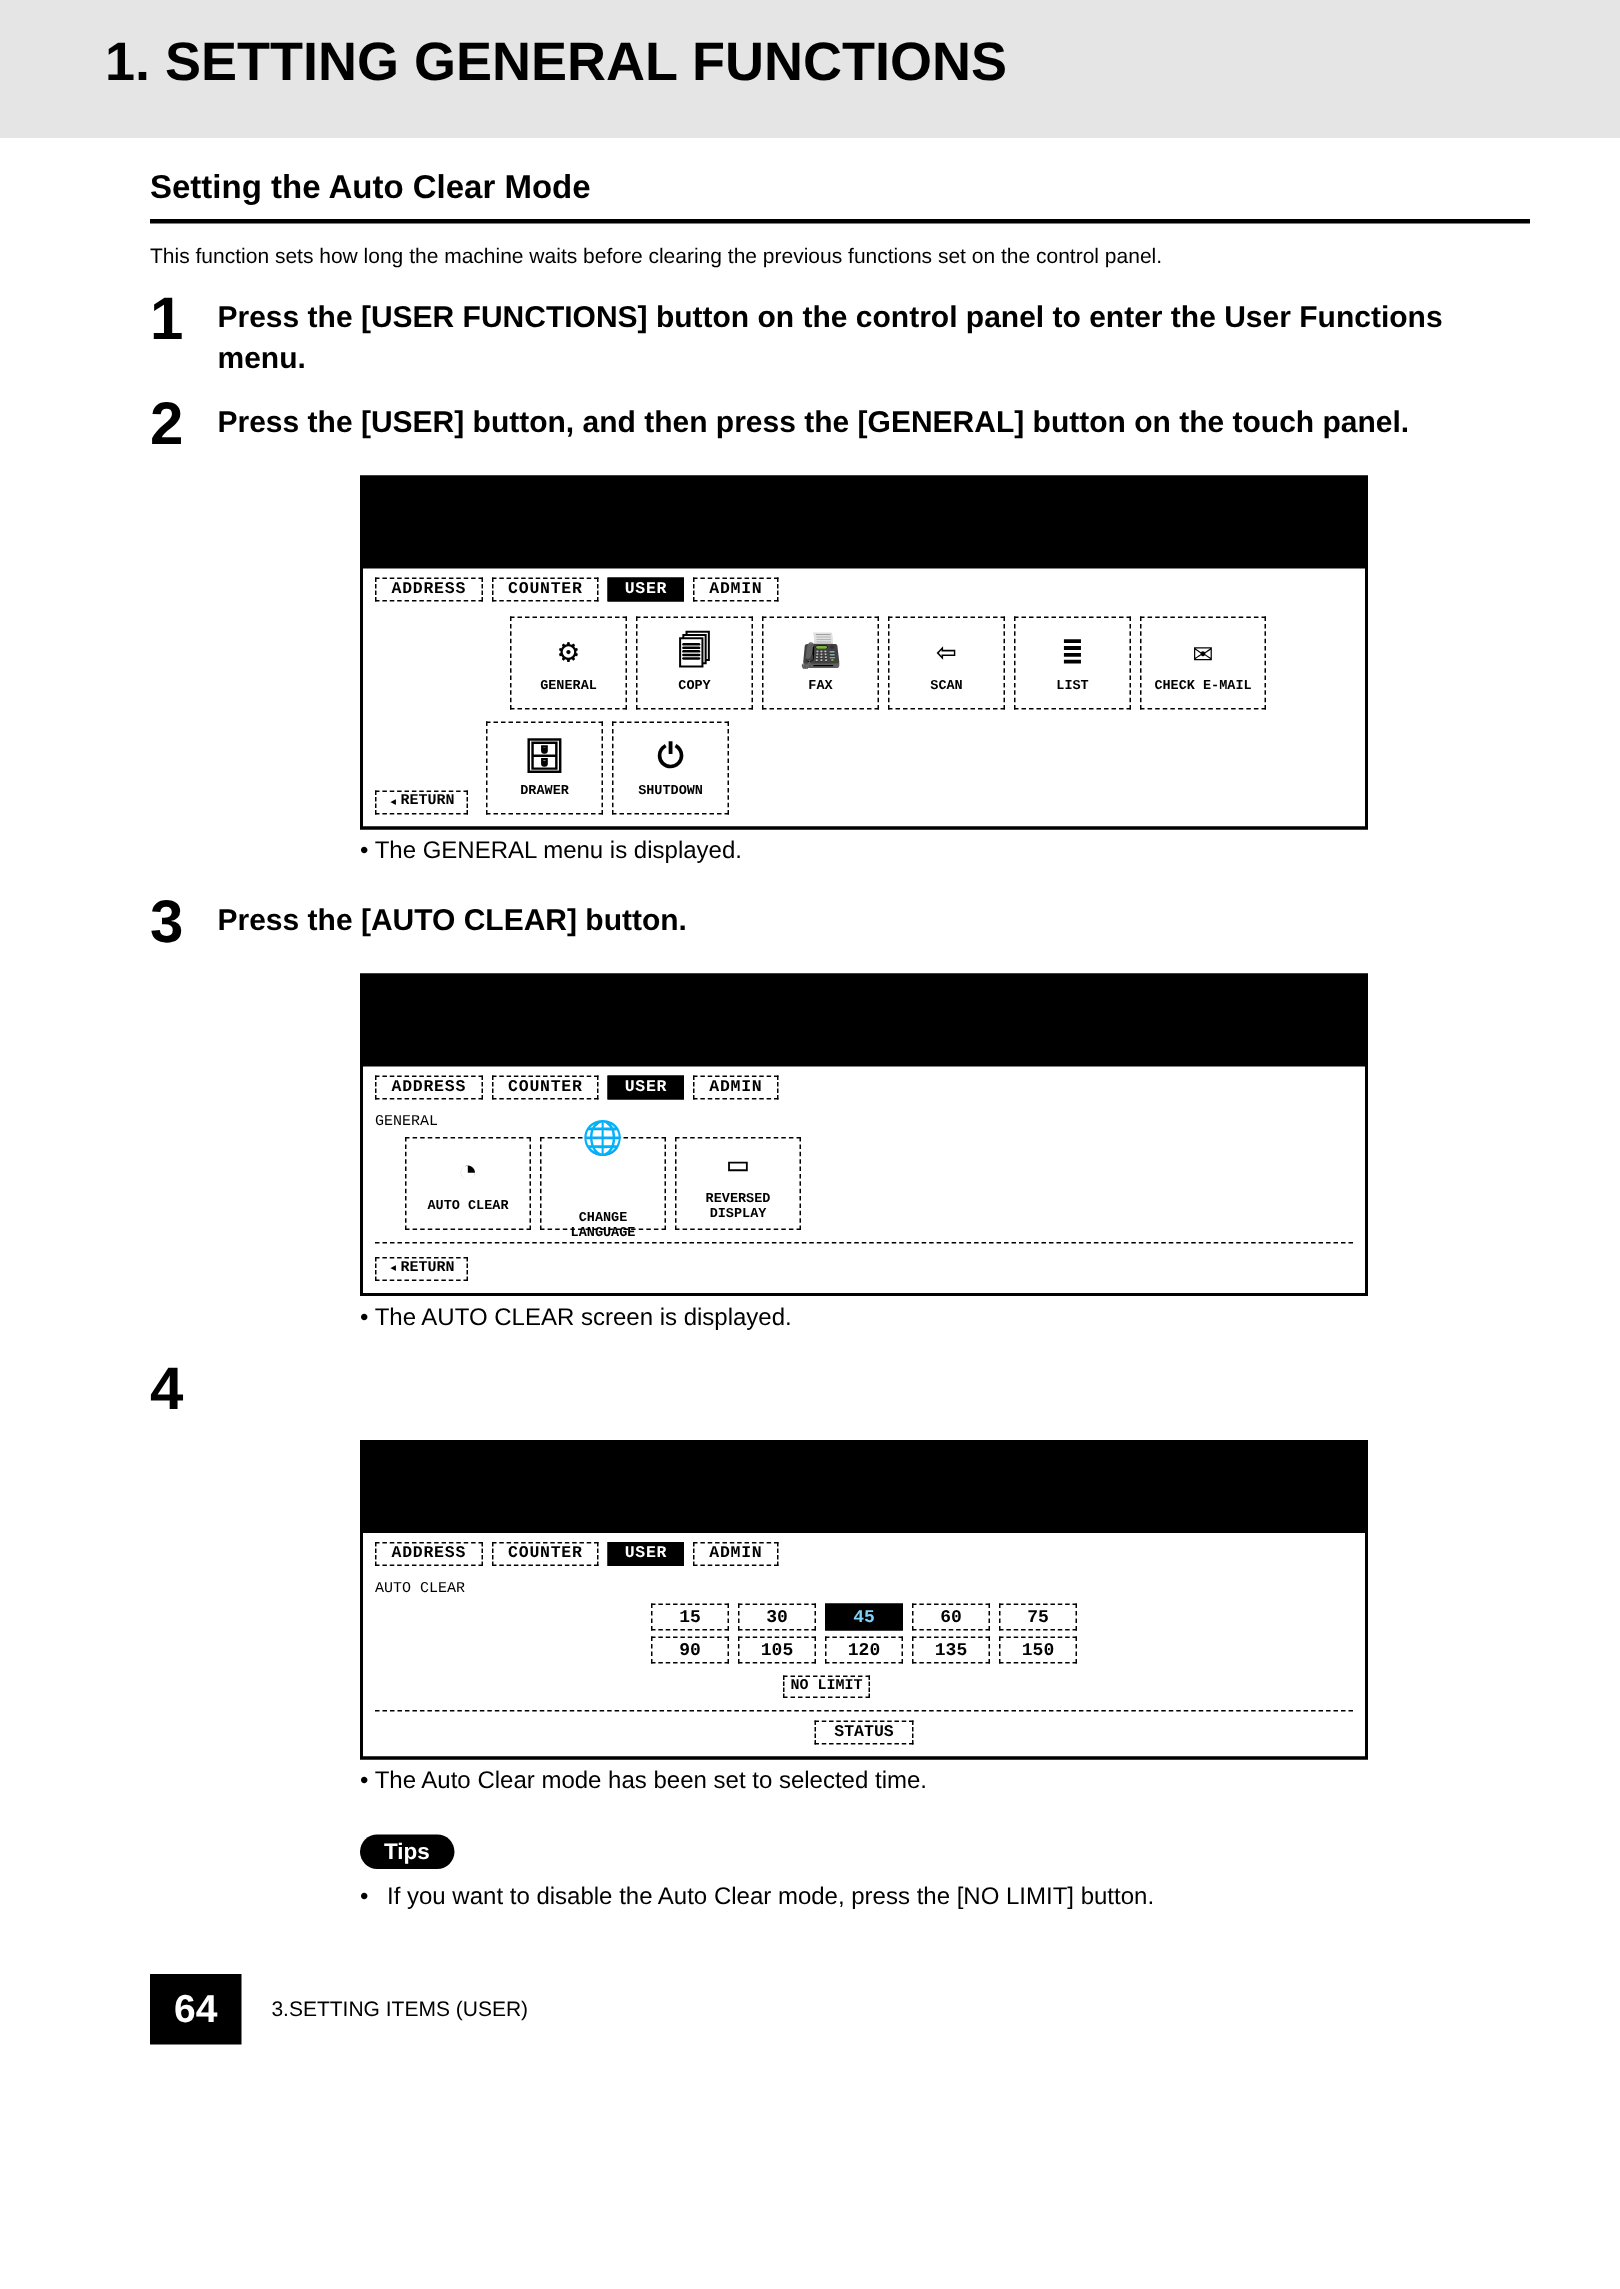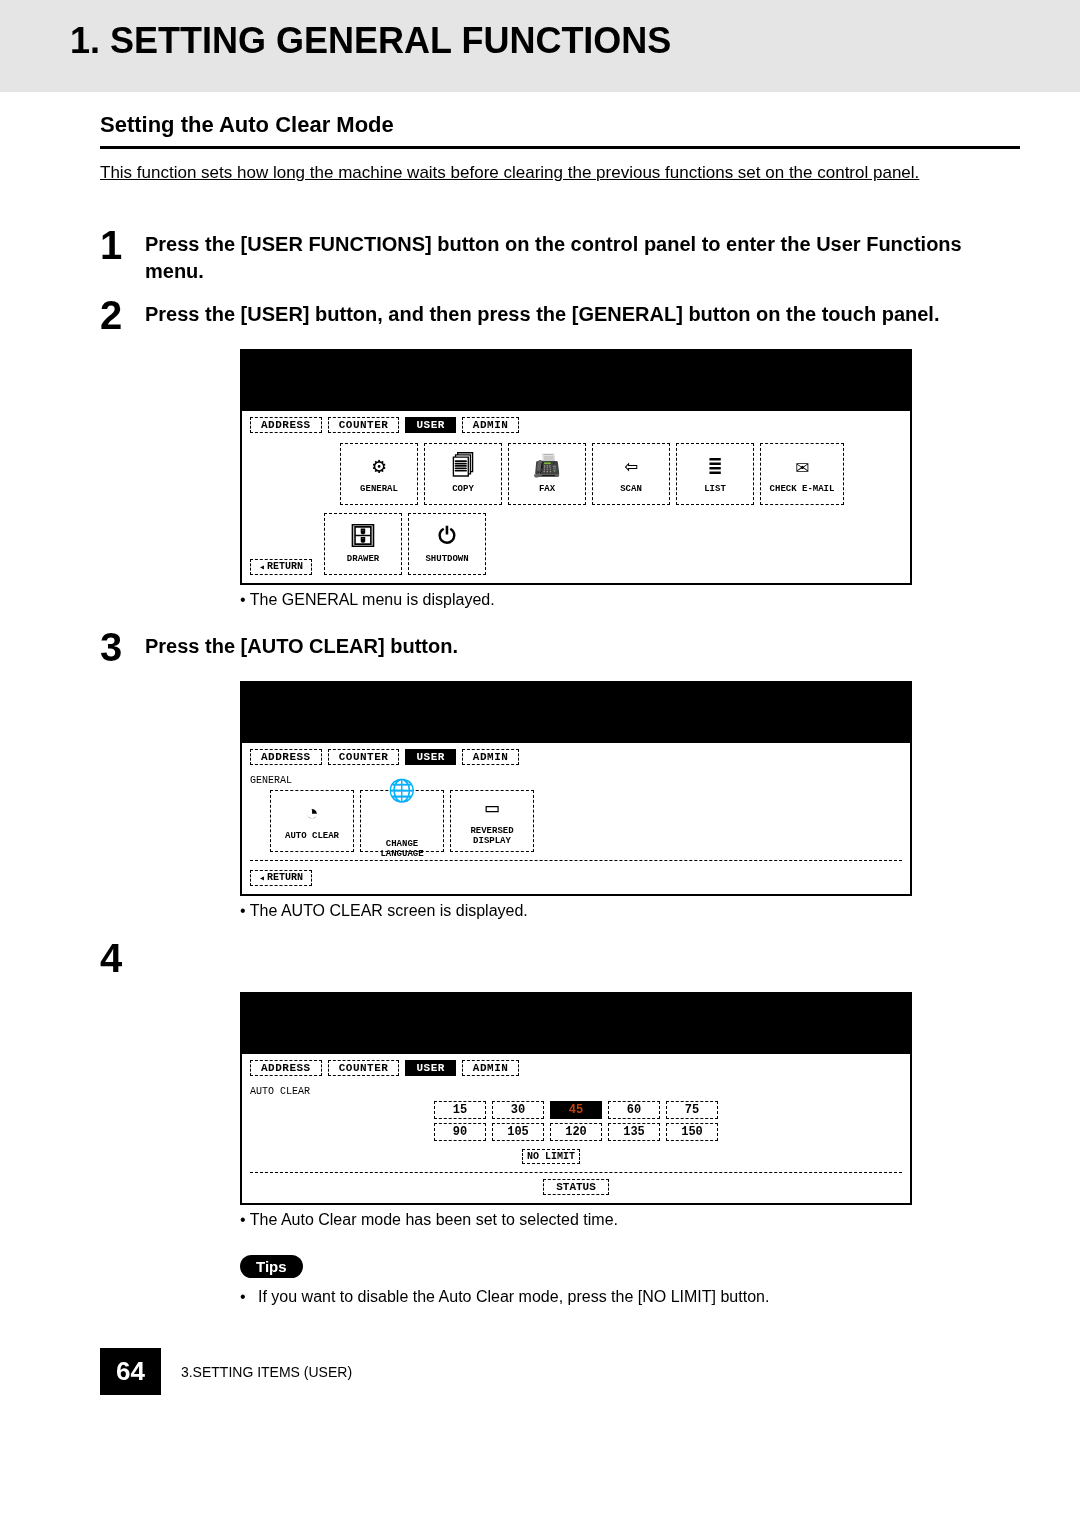--- a/index.html
+++ b/index.html
@@ -6,21 +6,21 @@
   body { font-family: Arial, Helvetica, sans-serif; background: #fff; width: 1080px; margin: 0 auto; }
   
   .header-band { background: #e5e5e5; padding: 20px 0 30px 0; }
   .main-title { font-size: 36px; font-weight: bold; padding-left: 70px; }
   
   .content { padding: 20px 60px 0 100px; position: relative; }
   
   .subsection-title { font-size: 22px; font-weight: bold; margin-bottom: 8px; }
   .hr-thick { border: none; border-top: 3px solid #000; margin-bottom: 12px; }
   
-  .intro-text { font-size: 17px; line-height: 1.4; margin-bottom: 40px; text-decoration: underline; }
+  .intro-text { font-size: 14px; line-height: 1.4; margin-bottom: 12px; }
   
   .step { display: flex; align-items: flex-start; margin-bottom: 10px; }
   .step-num { font-size: 40px; font-weight: bold; min-width: 45px; line-height: 1; }
   .step-text { font-size: 20px; font-weight: bold; line-height: 1.35; padding-top: 6px; flex: 1; }
   
   .screen-panel { border: 2px solid #000; background: #000; margin: 14px 0 6px 140px; width: 672px; overflow: hidden; }
   .screen-head { height: 60px; background: #000; }
   .screen-body { background: #fff; padding: 6px 8px 8px 8px; }
   
   .tab-row { display: flex; gap: 6px; margin-bottom: 10px; }
@@ -33,21 +33,21 @@
   .icon-glyph { font-size: 22px; line-height: 1; height: 28px; display: flex; align-items: center; }
   
   .return-btn { border: 1.5px dashed #000; padding: 1px 8px; font-size: 10px; font-weight: bold; font-family: "Courier New", monospace; display: inline-flex; align-items: center; gap: 2px; }
   
   .screen2-row { display: flex; justify-content: space-between; align-items: flex-end; margin-top: 8px; }
   .sub-label { font-size: 10px; font-family: "Courier New", monospace; margin: 4px 0; }
   .dash-sep { border-top: 1px dashed #000; margin: 6px 0; }
   
   .time-grid { display: flex; gap: 6px; justify-content: center; margin: 4px 0; }
   .time-btn { border: 1.5px dashed #000; width: 52px; text-align: center; font-size: 12px; font-weight: bold; font-family: "Courier New", monospace; padding: 1px 0; }
-  .time-btn.sel { background: #000; color: #c2410c; border-style: solid; }
+  .time-btn.sel { background: #000; color: #7dd3fc; border-style: solid; }
   .nolimit-row { display: flex; justify-content: center; padding-right: 50px; margin: 8px 0; }
   .nolimit-btn { border: 1.5px dashed #000; padding: 1px 4px; font-size: 10px; font-weight: bold; font-family: "Courier New", monospace; }
   .cancel-row { display: flex; justify-content: center; margin-top: 4px; }
   .cancel-btn { border: 1.5px dashed #000; padding: 1px 12px; font-size: 11px; font-weight: bold; font-family: "Courier New", monospace; }
   
   .bullet-note { font-size: 16px; margin: 6px 0 18px 140px; }
   .bullet-note::before { content: "•  "; }
   
   .tips-badge { background: #000; color: #fff; border-radius: 14px; padding: 3px 16px; font-size: 15px; font-weight: bold; display: inline-block; margin: 8px 0 8px 140px; }
   

